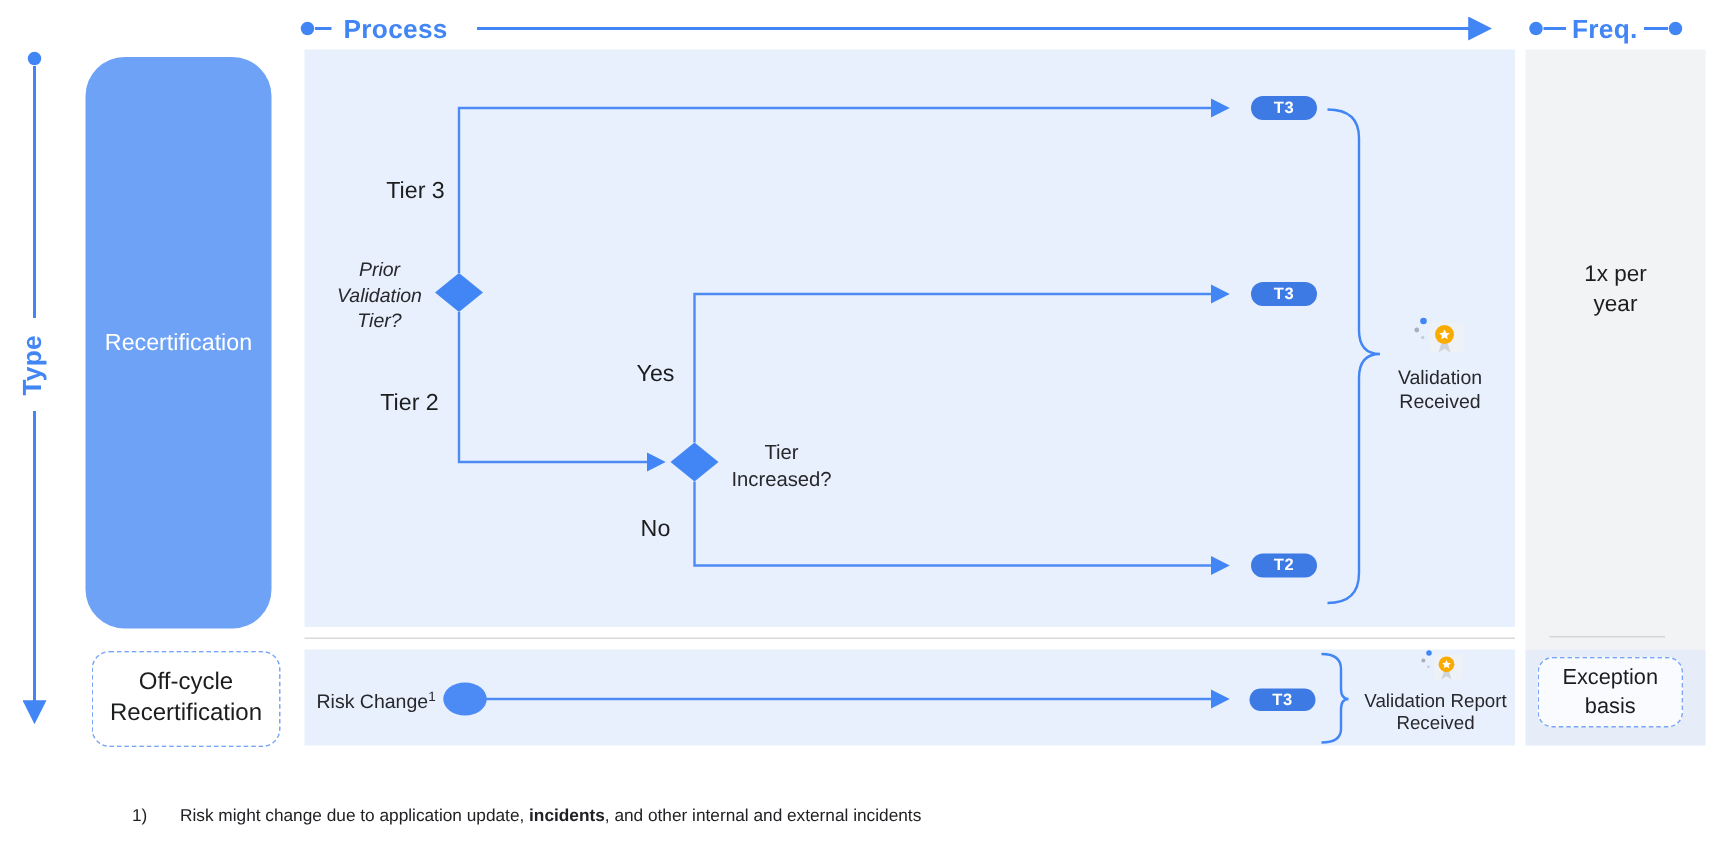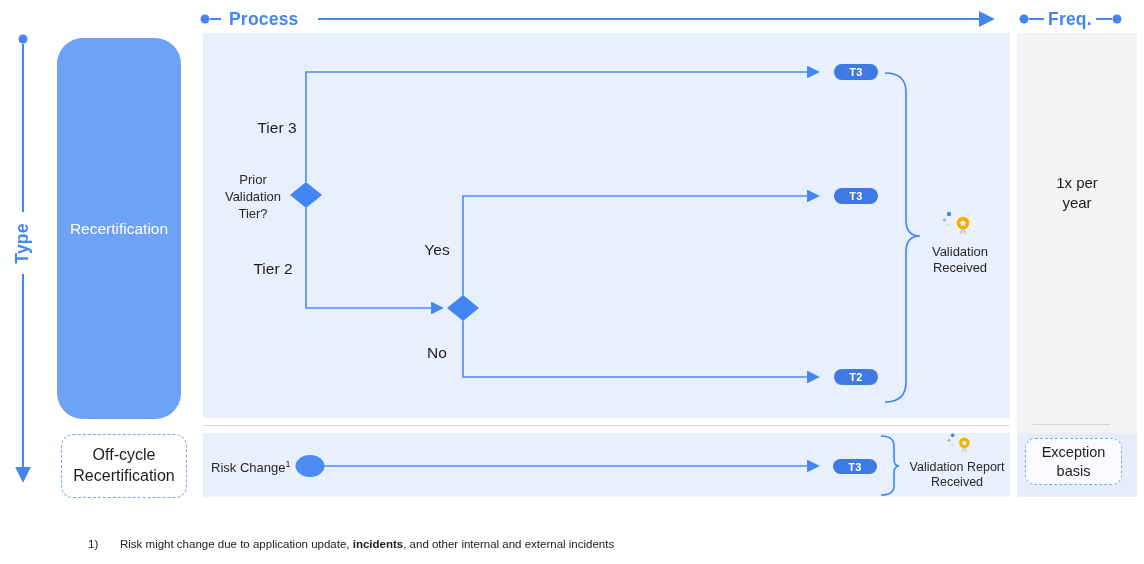--- a/index.html
+++ b/index.html
@@ -100,26 +100,28 @@
 
   <div class="axis-label" style="left:229px;top:9px;">Process</div>
   <div class="axis-label" style="left:1048px;top:9px;">Freq.</div>
   <div class="axis-label" style="left:-18px;top:233px;width:80px;text-align:center;transform:rotate(-90deg);">Type</div>
 
   <div class="type-box" style="left:57px;top:38px;width:124px;height:381px;">Recertification</div>
   <div class="dashed-box" style="left:61px;top:434px;width:124px;height:62px;">Off-cycle
 Recertification</div>
 
   <div class="bold-label" style="left:227px;top:119px;width:100px;">Tier 3</div>
-  <div class="small-label" style="left:203px;top:171px;width:100px;">Prior
+  <div class="small-label" style="left:203px;top:171px;width:100px;font-style:italic;">Prior
 Validation
 Tier?</div>
   <div class="bold-label" style="left:223px;top:260px;width:100px;">Tier 2</div>
   <div class="bold-label" style="left:407px;top:217px;width:60px;margin-top:24px;">Yes</div>
   <div class="bold-label" style="left:407px;top:344px;width:60px;">No</div>
+  <div class="small-label" style="left:476px;top:293px;width:90px;font-size:13.5px;line-height:18px;">Tier
+Increased?</div>
 
   <div class="pill" style="left:834px;top:64px;">T3</div>
   <div class="pill" style="left:834px;top:188px;">T3</div>
   <div class="pill" style="left:834px;top:369px;">T2</div>
   <div class="pill" style="left:833px;top:459px;height:15px;">T3</div>
 
   <div class="icon" style="left:941px;top:210px;">
     <svg width="36" height="30" viewBox="0 0 36 30">
       <circle cx="8" cy="4" r="2.2" fill="#4285f4"></circle>
       <circle cx="3.5" cy="10" r="1.6" fill="#aab0b7"></circle>

